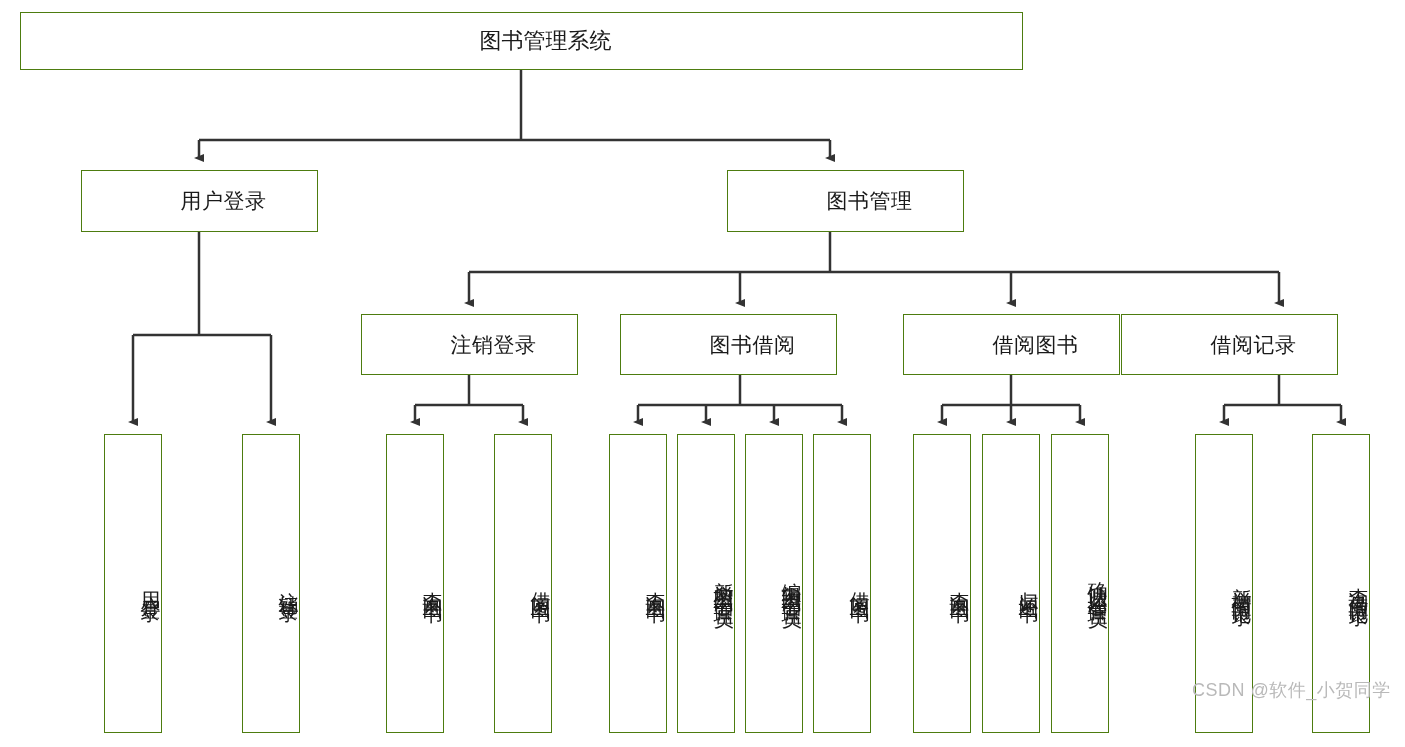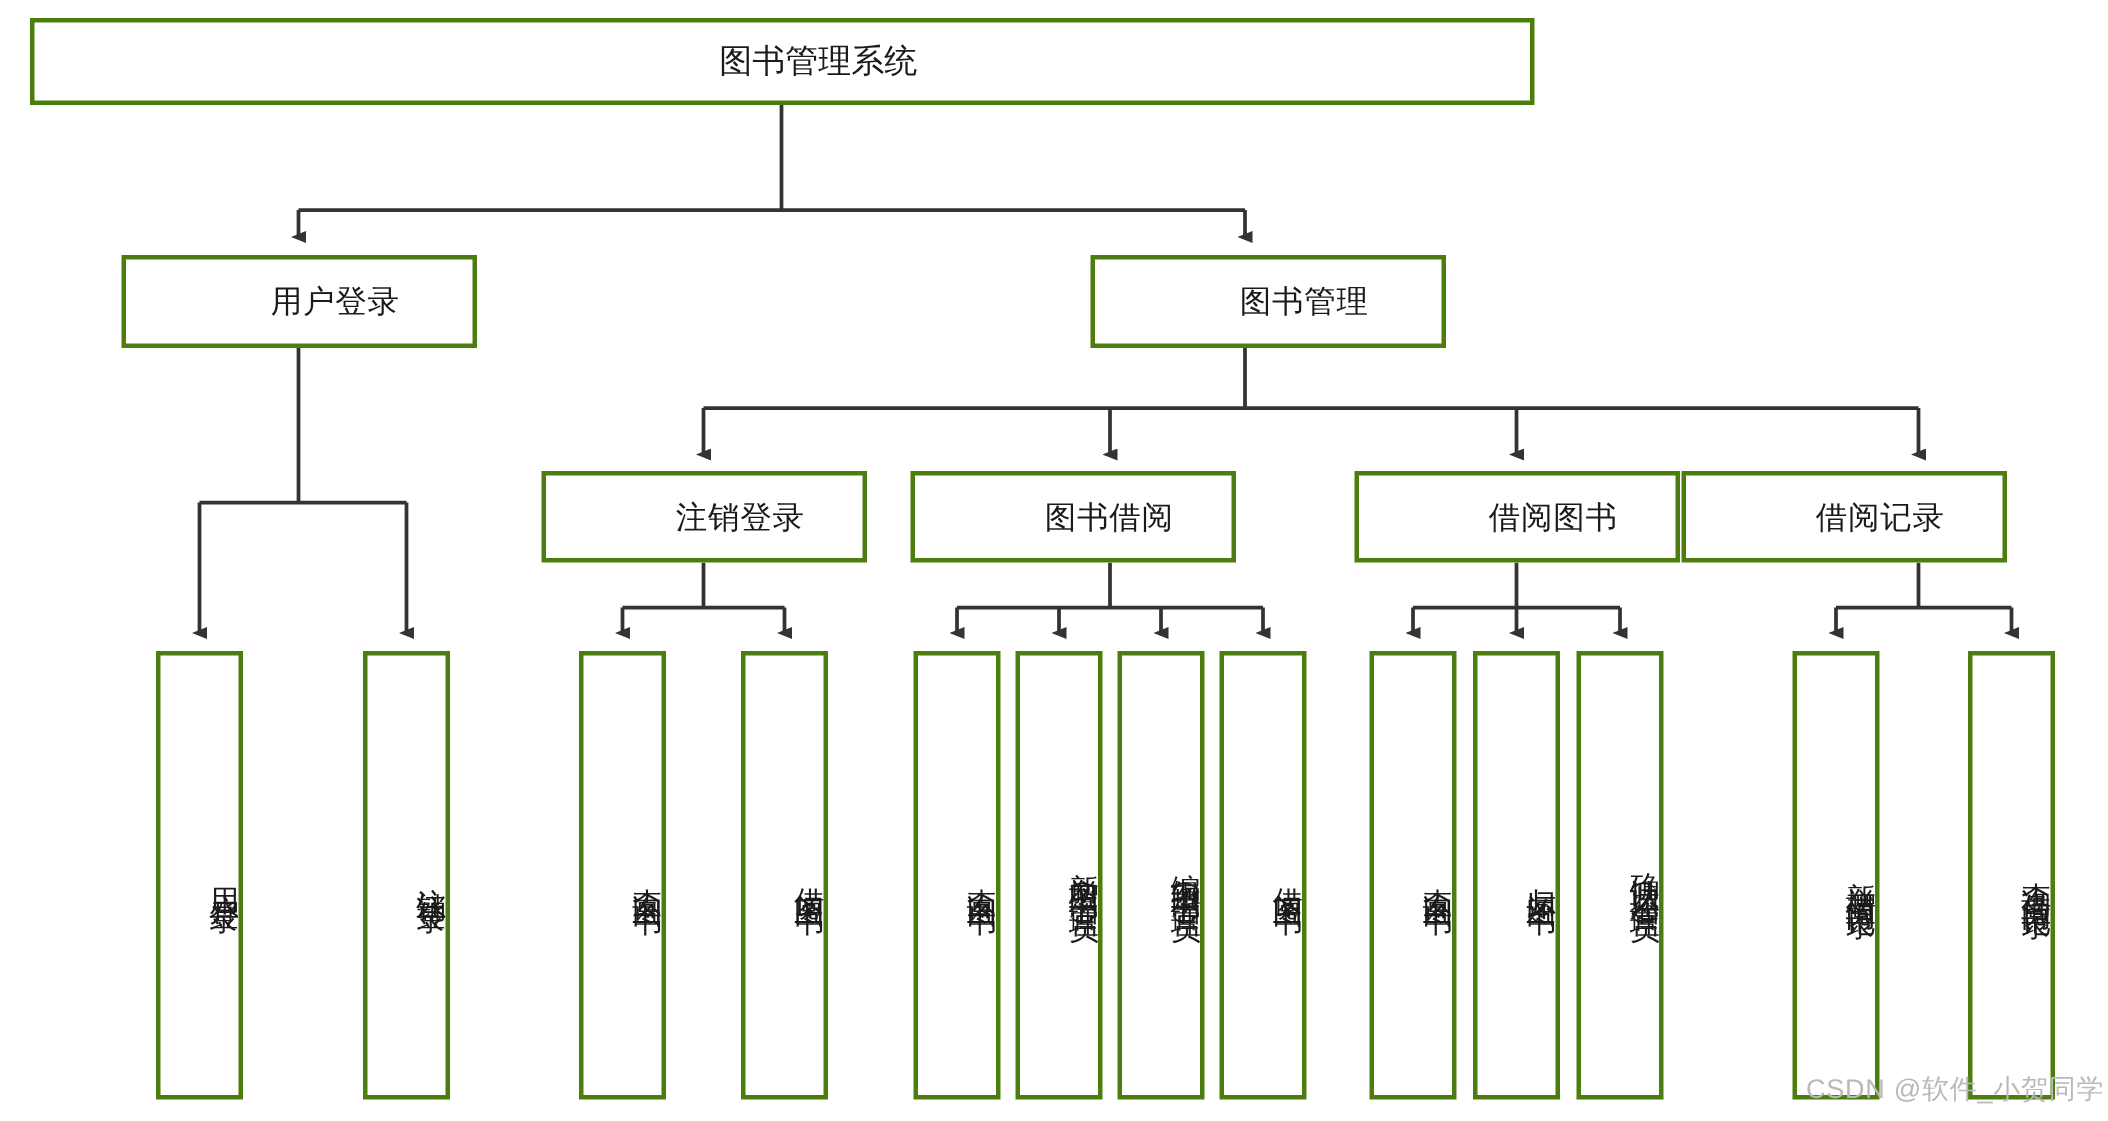--- a/index.html
+++ b/index.html
@@ -21,21 +21,21 @@
     position: absolute;
     left: 0;
     top: 0;
     width: 1405px;
     height: 747px;
     pointer-events: none;
   }
   .node {
     position: absolute;
     box-sizing: border-box;
-    border: 3px solid #4d7c0f;
+    border: 1px solid #4d7c0f;
     background: #ffffff;
     display: flex;
     align-items: center;
     justify-content: center;
     color: #1a1a1a;
     padding-left: 48px;
   }
   .node.h {
     font-size: 21px;
     letter-spacing: 0.5px;
@@ -130,21 +130,21 @@
   <div class="node h" style="left:81px; top:170px; width:237px; height:62px;">
     <span>用户登录</span>
   </div>
   <div class="node h" style="left:727px; top:170px; width:237px; height:62px;">
     <span>图书管理</span>
   </div>
 
   <div class="node h" style="left:361px; top:314px; width:217px; height:61px;">
     <span>注销登录</span>
   </div>
-  <div class="node h" style="left:607px; top:314px; width:217px; height:61px;">
+  <div class="node h" style="left:620px; top:314px; width:217px; height:61px;">
     <span>图书借阅</span>
   </div>
   <div class="node h" style="left:903px; top:314px; width:217px; height:61px;">
     <span>借阅图书</span>
   </div>
   <div class="node h" style="left:1121px; top:314px; width:217px; height:61px;">
     <span>借阅记录</span>
   </div>
 
   <div class="node v" style="left:104px; top:434px; width:58px; height:299px;">
@@ -184,15 +184,15 @@
     <span class="vtext">确认归还（管理员）</span>
   </div>
 
   <div class="node v" style="left:1195px; top:434px; width:58px; height:299px;">
     <span class="vtext">新增借阅记录</span>
   </div>
   <div class="node v" style="left:1312px; top:434px; width:58px; height:299px;">
     <span class="vtext">查询借阅记录</span>
   </div>
 
-  <div class="watermark" style="left:1192px; top:714px;margin-left:12px;">CSDN @软件_小贺同学</div>
+  <div class="watermark" style="left:1192px; top:678px;">CSDN @软件_小贺同学</div>
 
 </div>
 
 </body></html>

